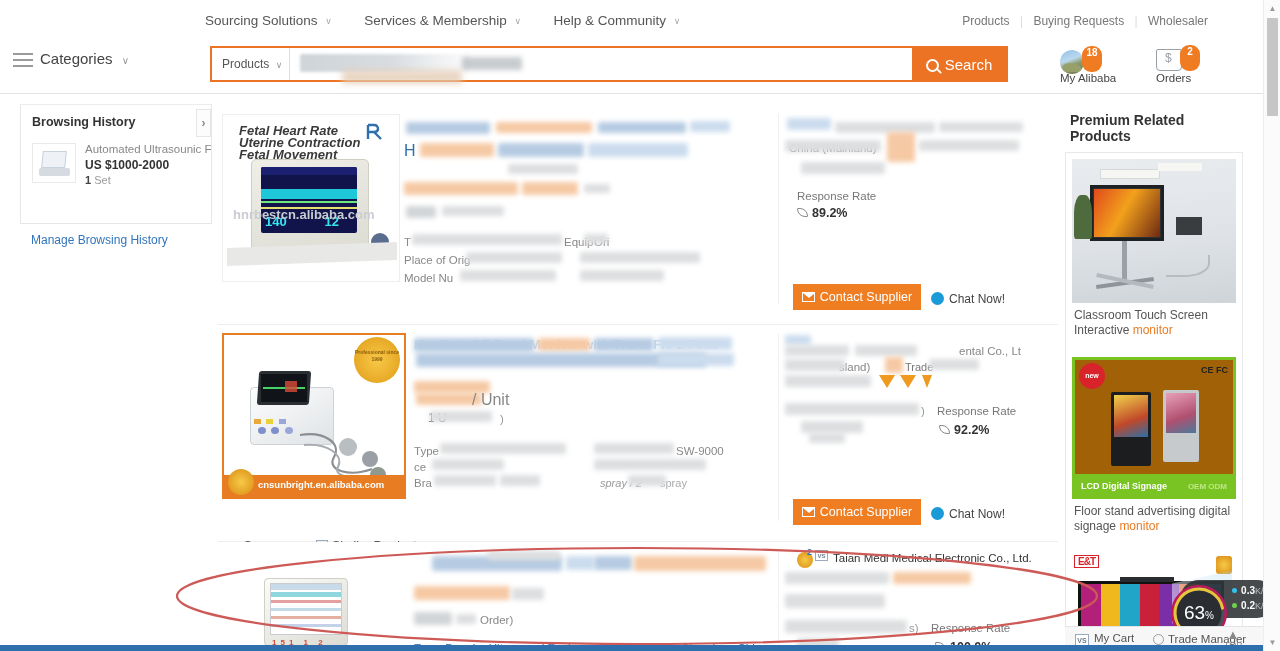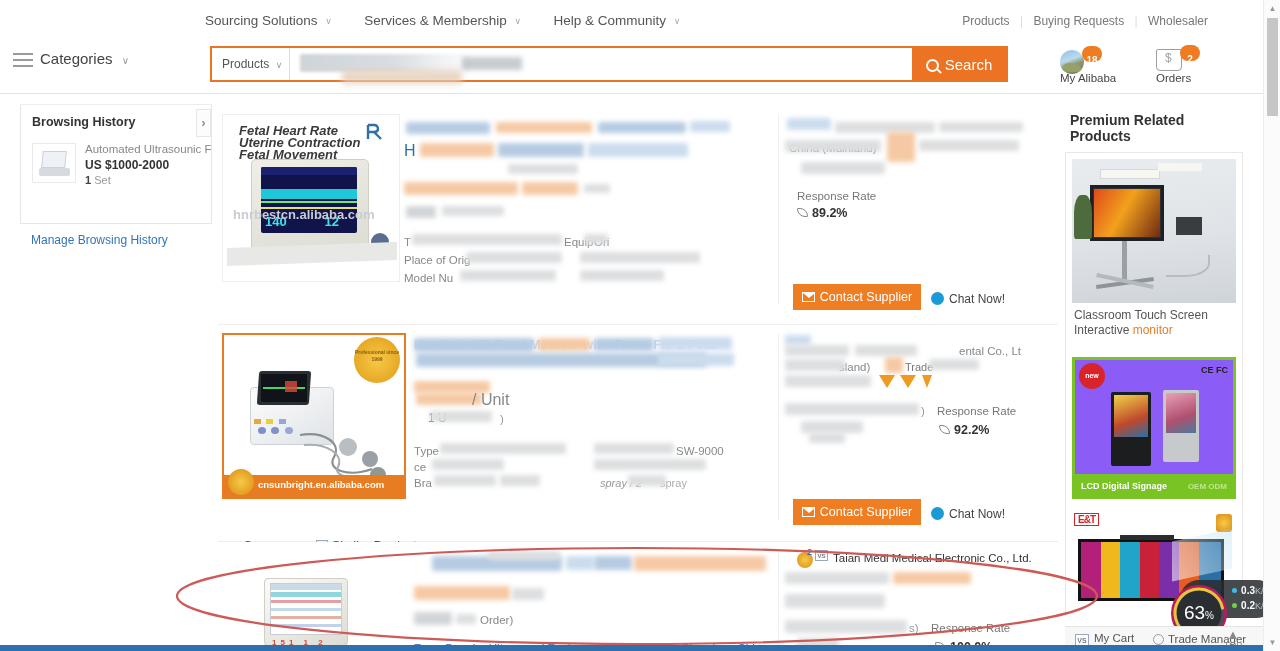--- a/index.html
+++ b/index.html
@@ -119,22 +119,22 @@
     position: absolute; left: 0; top: 2px; width: 24px; height: 24px;
     border-radius: 50%; overflow: hidden;
     background: linear-gradient(160deg,#8fc0e6 0%,#bcd9ef 40%,#8b9a6e 60%,#6d7a52 100%);
   }
   #acct .avatar:after {
     content:''; position: absolute; left: 3px; bottom: 2px; width: 18px; height: 9px;
     background: #97a06a; border-radius: 40% 60% 10% 10%;
   }
   #acct .badge, #orders .badge {
     position: absolute; background: #ef7b22; color: #fff; border-radius: 9px;
-    font-size: 10px; line-height: 13px; height: 14px; min-width: 20px;
-    text-align: center; padding: 8px 3px; font-weight: bold;
+    font-size: 10px; line-height: 13px; height: 26px; min-width: 20px;
+    text-align: center; padding: 0 3px; font-weight: bold;
   }
   #acct .badge { left: 22px; top: -2px; }
   #acct .label { position: absolute; left: 0px; top: 24px; font-size: 11.5px; color: #444; white-space: nowrap; }
   #orders { position: absolute; left: 1154px; top: 48px; cursor: pointer; }
   #orders .bagicon {
     position: absolute; left: 2px; top: 1px; width: 26px; height: 22px;
     border: 1.6px solid #9aa0a6; border-radius: 2px 2px 4px 4px;
   }
   #orders .bagicon:before {
     content:'$'; position: absolute; left: 8px; top: 1px; color: #9aa0a6; font-size: 12px;
@@ -728,30 +728,33 @@
       <div style="position:absolute;left:2px;top:36px;width:18px;height:44px;background:#4d6b3c;border-radius:40% 40% 10% 10%;"></div>
       <div style="position:absolute;left:104px;top:58px;width:26px;height:18px;background:#3a3d40;"></div>
       <div style="position:absolute;left:94px;top:96px;width:44px;height:22px;border:2px solid #b7bcc1;border-radius:0 0 60% 0;border-top:none;border-left:none;"></div>
     </div>
     <div class="ad-cap">
       <span>Classroom Touch Screen Interactive </span><span class="hl">monitor</span>
     </div>
   </div>
 
   <div class="ad-box" style="border-top:none;">
-    <div class="ad-img" style="border:3px solid #79c423;height:142px;background:#8b5cf6;">
+    <div class="ad-img" style="border:3px solid #79c423;height:142px;background:#a16207;">
       <div style="position:absolute;left:4px;top:3px;width:26px;height:26px;border-radius:50%;background:#d8232a;color:#fff;font-size:7px;text-align:center;line-height:26px;font-weight:bold;">new</div>
       <div style="position:absolute;right:5px;top:5px;font-size:9px;font-weight:bold;color:#222;">CE FC</div>
       <div style="position:absolute;left:36px;top:32px;width:40px;height:74px;background:#1b1d1f;border-radius:2px;"></div>
       <div style="position:absolute;left:39px;top:35px;width:34px;height:42px;background:linear-gradient(160deg,#f0d24a,#c0482a 60%,#2a6fa8);"></div>
       <div style="position:absolute;left:88px;top:30px;width:36px;height:72px;background:#c6cacd;border-radius:2px;"></div>
       <div style="position:absolute;left:91px;top:33px;width:30px;height:40px;background:linear-gradient(160deg,#e8a0b8,#b05070 60%,#4a7a9a);"></div>
       <div style="position:absolute;left:0;bottom:0;width:100%;height:22px;background:#79c423;"></div>
       <div style="position:absolute;left:6px;bottom:5px;font-size:9px;font-weight:bold;color:#fff;">LCD Digital Signage</div>
       <div style="position:absolute;right:6px;bottom:5px;font-size:8px;color:#bfe68a;font-weight:bold;">OEM ODM</div>
+    </div>
+    <div class="ad-cap">
+      <span>Floor stand advertising digital signage </span><span class="hl">monitor</span>
     </div>
   </div>
 
   <div class="ad-box" style="border-top:none;height:110px;">
     <div class="ad-img" style="height:98px;">
       <div style="position:absolute;left:2px;top:2px;border:1.5px solid #d8232a;padding:0 3px;font-size:10px;font-weight:bold;color:#d8232a;letter-spacing:-1px;">E&amp;T</div>
       <div style="position:absolute;right:4px;top:3px;width:16px;height:18px;border-radius:3px;background:radial-gradient(circle,#f7c948,#d98c12);"></div>
       <div style="position:absolute;left:6px;top:28px;width:146px;height:62px;background:#111;"></div>
       <div style="position:absolute;left:9px;top:31px;width:140px;height:56px;background:
             linear-gradient(90deg,#b3207a 0 14%,#f0b81c 14% 28%,#20a4c8 28% 42%,#c9213a 42% 56%,#7a2fa8 56% 70%,#e85c20 70% 84%,#2a6fa8 84% 100%);"></div>

